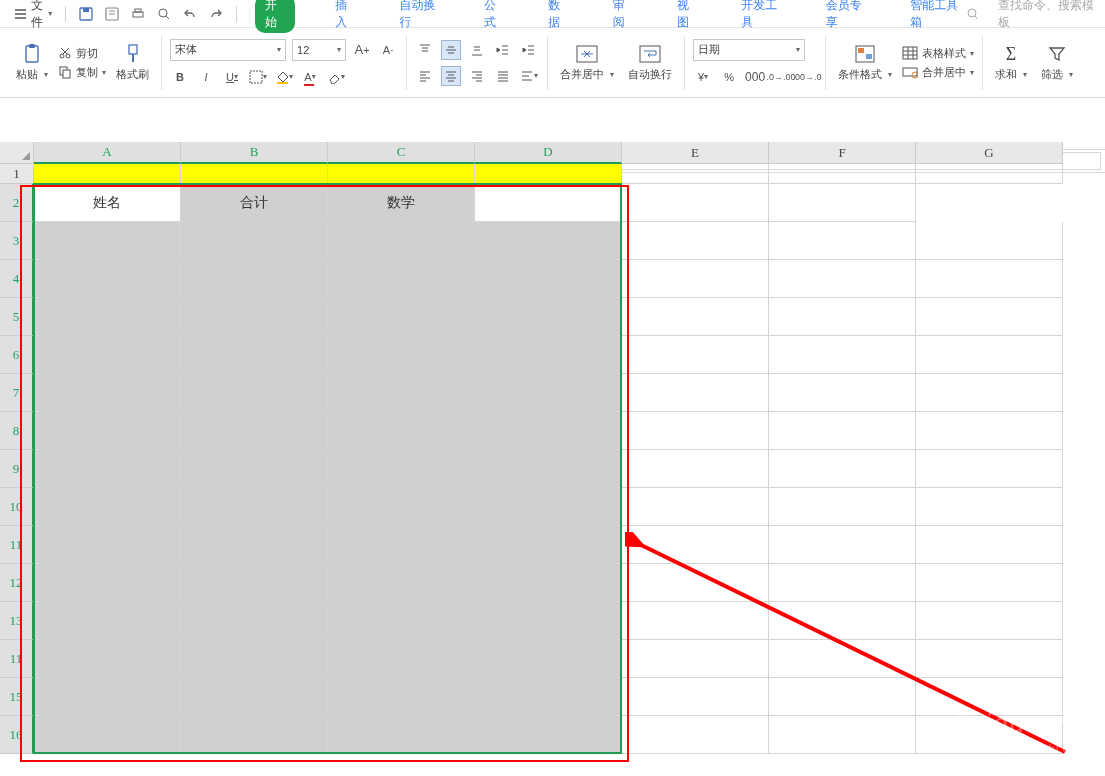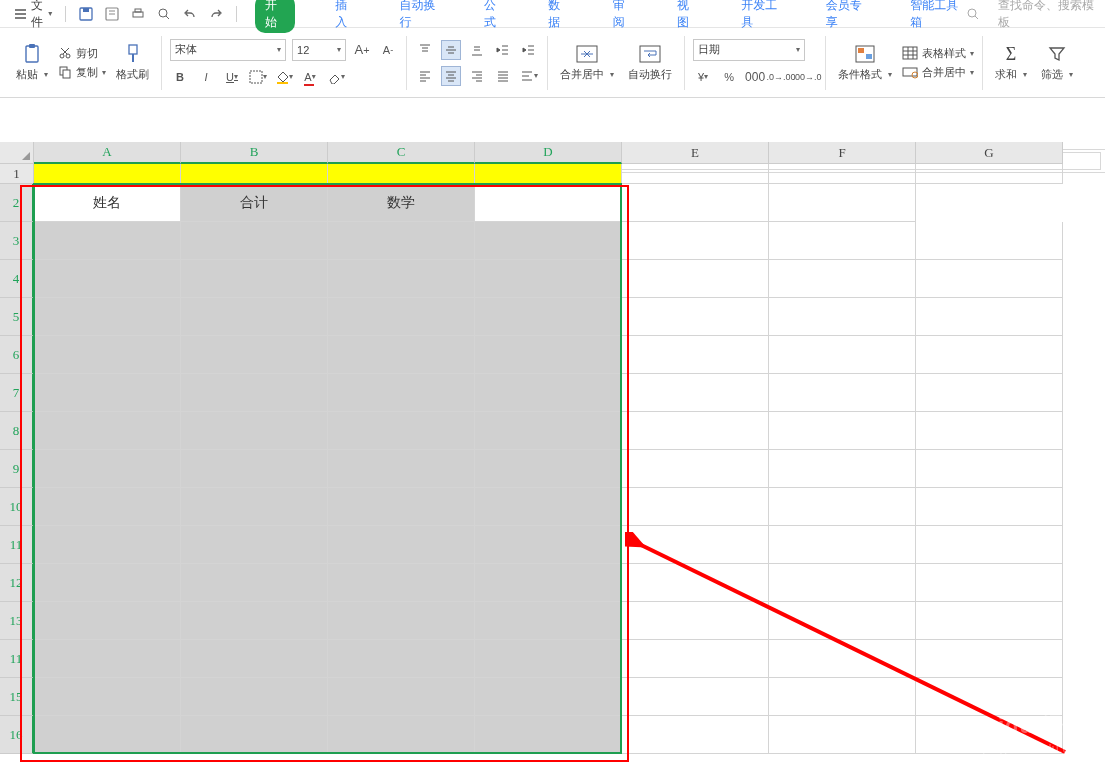--- a/index.html
+++ b/index.html
@@ -67,21 +67,21 @@
 
     
     .sel-green { position:absolute;border:2px solid #1e9e50;pointer-events:none; }
     .sel-red { position:absolute;border:2px solid #ff0000;pointer-events:none; }
 
     
     .arrow-svg { position:absolute;pointer-events:none; }
 
     
     .wm { position:absolute;right:18px;bottom:20px;opacity:.35;text-align:right; }
-    .wm-top { font-size:22px;color:#fff;font-weight:bold;letter-spacing:1px; }
+    .wm-top { font-size:26px;color:#fff;font-weight:normal;letter-spacing:1px; }
     .wm-bot { font-size:13px;color:#fff; }
 
     svg { display:block; }
   </style>
 </head>
 <body>
 
 <div class="menubar">
   <div class="file-menu">
     <svg width="12" height="10">

